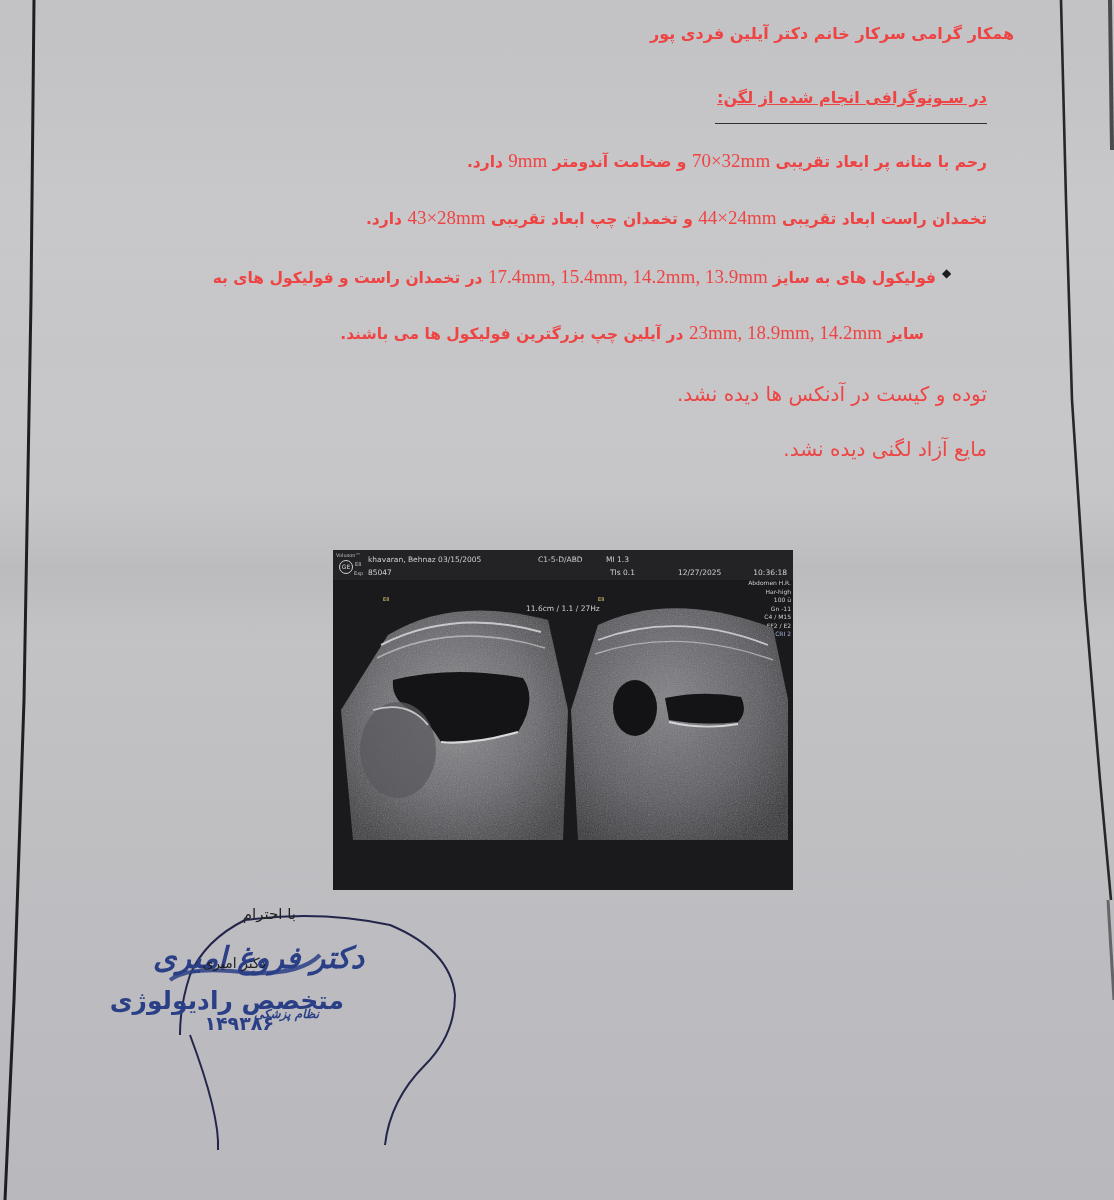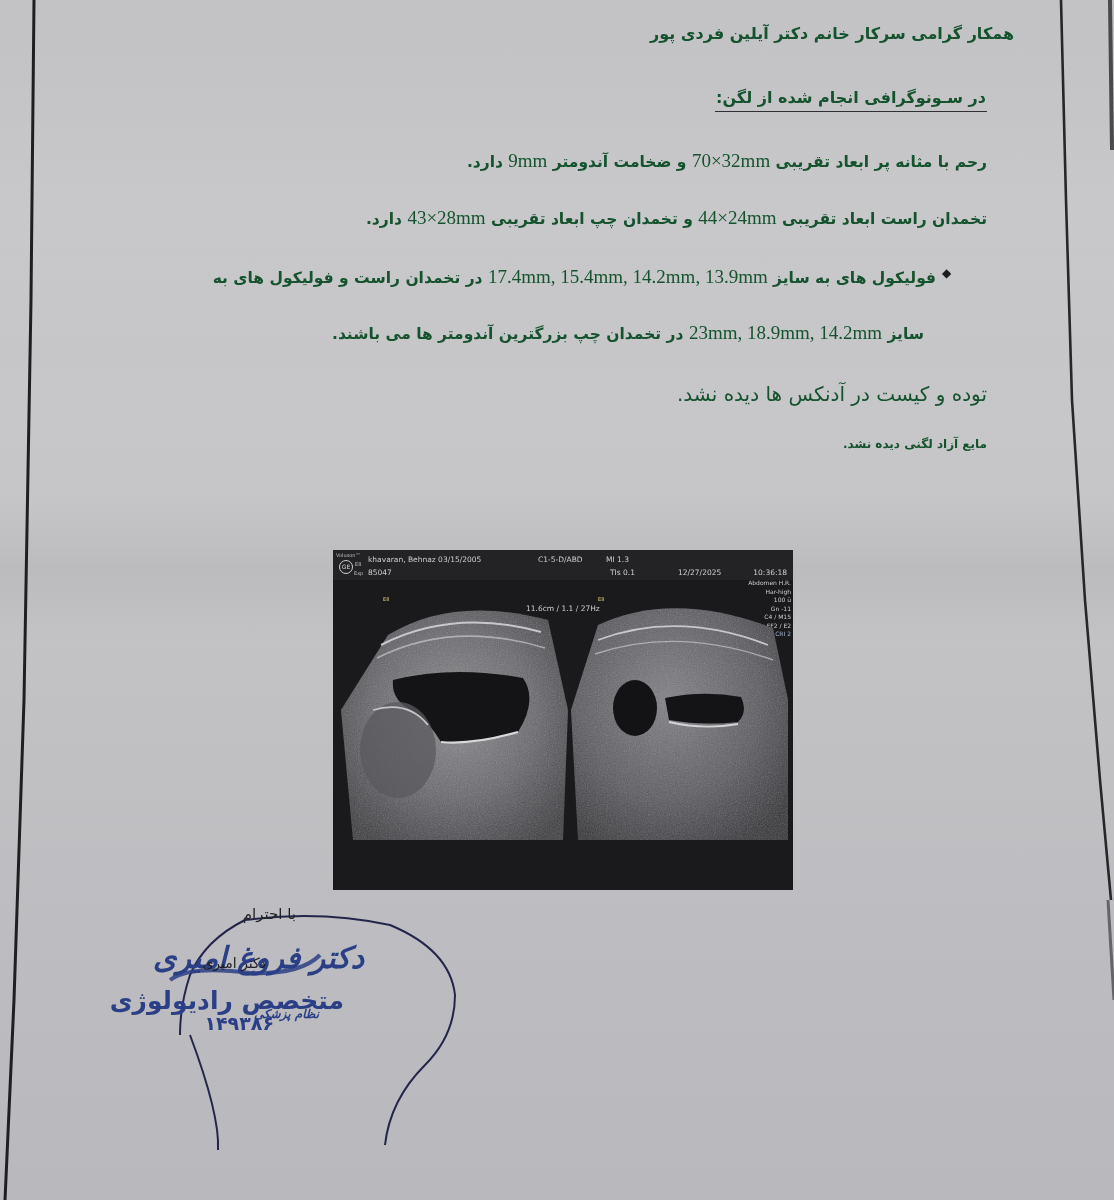--- a/index.html
+++ b/index.html
@@ -5,26 +5,26 @@
     html, body { margin: 0; padding: 0; }
     body {
       width: 1114px; height: 1200px; overflow: hidden; position: relative;
       background: linear-gradient(180deg, #c3c3c6 0%, #c7c7ca 35%, #c1c1c4 60%, #b8b8bd 100%);
       font-family: "DejaVu Sans", sans-serif;
       color: #1c1c1e;
     }
     .shade { position: absolute; pointer-events: none; }
     .paper-edge { position: absolute; }
     .text-line {
-      position: absolute; direction: rtl; text-align: center; white-space: nowrap;
-      font-family: "DejaVu Sans", sans-serif; font-weight: bold; color: #14532d;
+      position: absolute; direction: rtl; text-align: right; white-space: nowrap;
+      font-family: "DejaVu Sans", sans-serif; font-weight: bold; color: #ef4444;
       font-size: 15.5px; letter-spacing: 0;
     }
     .num { font-family: "Liberation Serif", serif; font-weight: normal; font-size: 19px; direction: ltr; unicode-bidi: embed; }
-    .underline { border-bottom: 1.5px solid #303034; padding-bottom: 4px; }
+    .underline { border-bottom: 1.5px solid #303034; padding-bottom: 16px; text-decoration: underline; }
     .bullet { position: absolute; font-size: 12px; color: #1d1d20; }
 
     
     .us {
       position: absolute; left: 333px; top: 550px; width: 460px; height: 340px;
       background: #1a1a1c; overflow: hidden;
       font-family: "DejaVu Sans", sans-serif; color: #d6d6d6;
     }
     .us .hdr { position: absolute; left: 0; top: 0; width: 460px; height: 30px; background: #232325; }
     .us .t { position: absolute; font-size: 7.5px; white-space: nowrap; color: #cfcfcf; }
@@ -74,26 +74,26 @@
 
 <span class="bullet" style="left:942px;top:266px;">◆</span>
 <div class="text-line" style="right:178px;top:266px;">
   <span>فولیکول های به سایز</span>
   <span class="num">17.4mm, 15.4mm, 14.2mm, 13.9mm</span>
   <span>در تخمدان راست و فولیکول های به</span>
 </div>
 <div class="text-line" style="right:190px;top:322px;">
   <span>سایز</span>
   <span class="num">23mm, 18.9mm, 14.2mm</span>
-  <span>در تخمدان چپ بزرگترین آندومتر ها می باشند.</span>
+  <span>در آیلین چپ بزرگترین فولیکول ها می باشند.</span>
 </div>
 
 <div class="text-line" style="right:127px;top:382px;font-weight:normal;font-size:20px;">توده و کیست در آدنکس ها دیده نشد.</div>
 
-<div class="text-line" style="right:127px;top:437px;font-weight:bold;font-size:12px;">مایع آزاد لگنی دیده نشد.</div>
+<div class="text-line" style="right:127px;top:437px;font-weight:normal;font-size:20px;">مایع آزاد لگنی دیده نشد.</div>
 
 <div class="us">
   <div class="hdr"></div>
   <span class="t small" style="left:3px;top:2px;">Voluson™</span>
   <div class="logo">GE</div>
   <span class="t small" style="left:22px;top:11px;">E8</span>
   <span class="t small" style="left:21px;top:20px;">Exp</span>
   <span class="t" style="left:35px;top:5px;">khavaran, Behnaz 03/15/2005</span>
   <span class="t" style="left:35px;top:18px;">85047</span>
   <span class="t" style="left:205px;top:5px;">C1-5-D/ABD</span>

